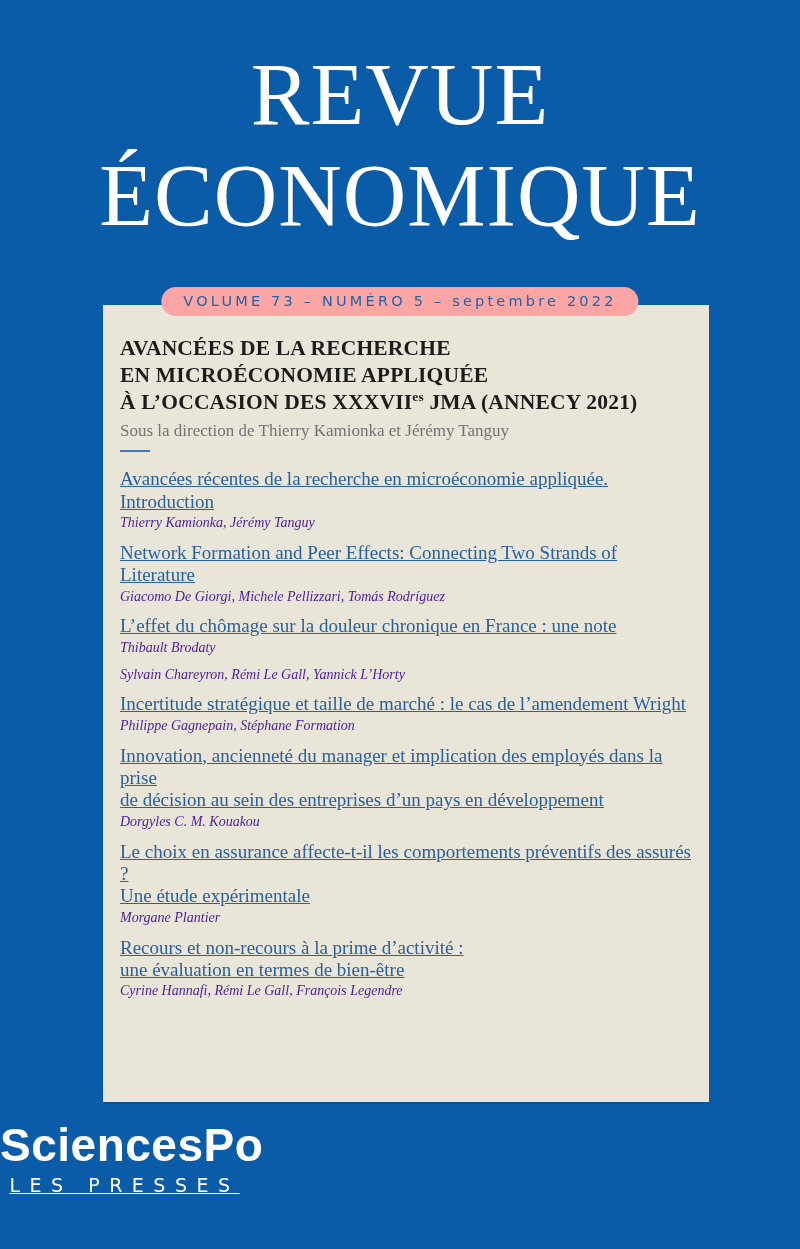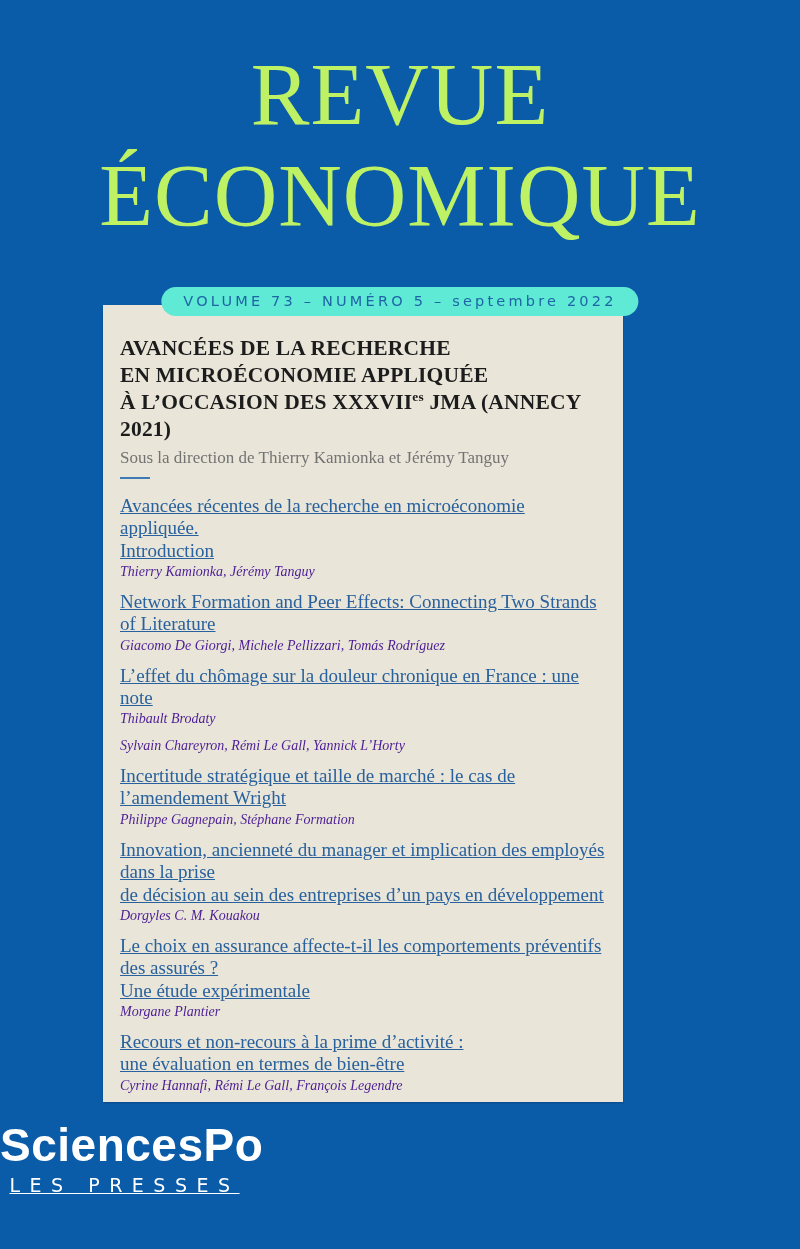--- a/index.html
+++ b/index.html
@@ -12,51 +12,51 @@
     font-family: "Liberation Serif", serif;
   }
 
   
   .masthead {
     position: absolute;
     top: 44px;
     left: 0;
     width: 800px;
     text-align: center;
-    color: #bef264;
+    color: #ffffff;
     font-family: "Liberation Serif", serif;
     font-size: 88px;
     line-height: 1.15;
     letter-spacing: 1px;
     font-weight: normal;
   }
 
   
   .pill {
     position: absolute;
     top: 287px;
     left: 50%;
     transform: translateX(-50%);
-    background: #5eead4;
+    background: #fca5a5;
     color: #1f64a6;
     border-radius: 18px;
     padding: 6px 22px 7px 22px;
     font-family: "DejaVu Sans", sans-serif;
     font-size: 14.5px;
     letter-spacing: 3.2px;
     white-space: nowrap;
     z-index: 3;
   }
 
   
   .panel {
     position: absolute;
     left: 103px;
     top: 305px;
-    width: 520px;
+    width: 606px;
     height: 797px;
     background: #e9e5d9;
     box-sizing: border-box;
     padding: 30px 18px 0 17px;
     box-shadow: 0 1px 2px rgba(10,40,80,0.35);
     z-index: 2;
   }
 
   .dossier-title {
     margin: 0;

